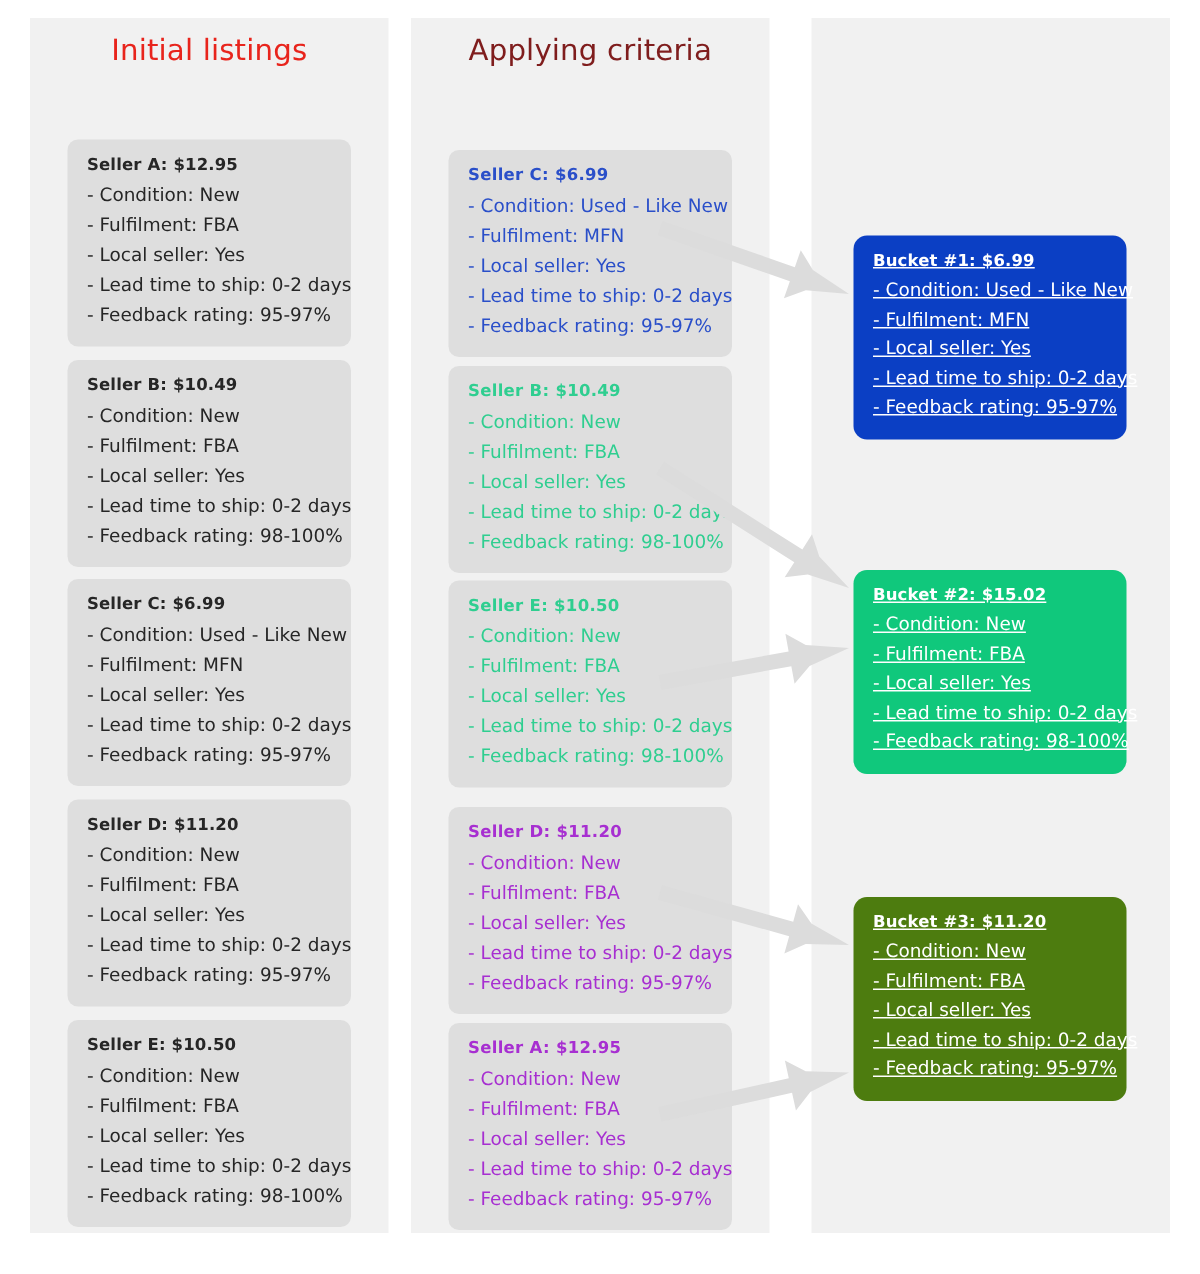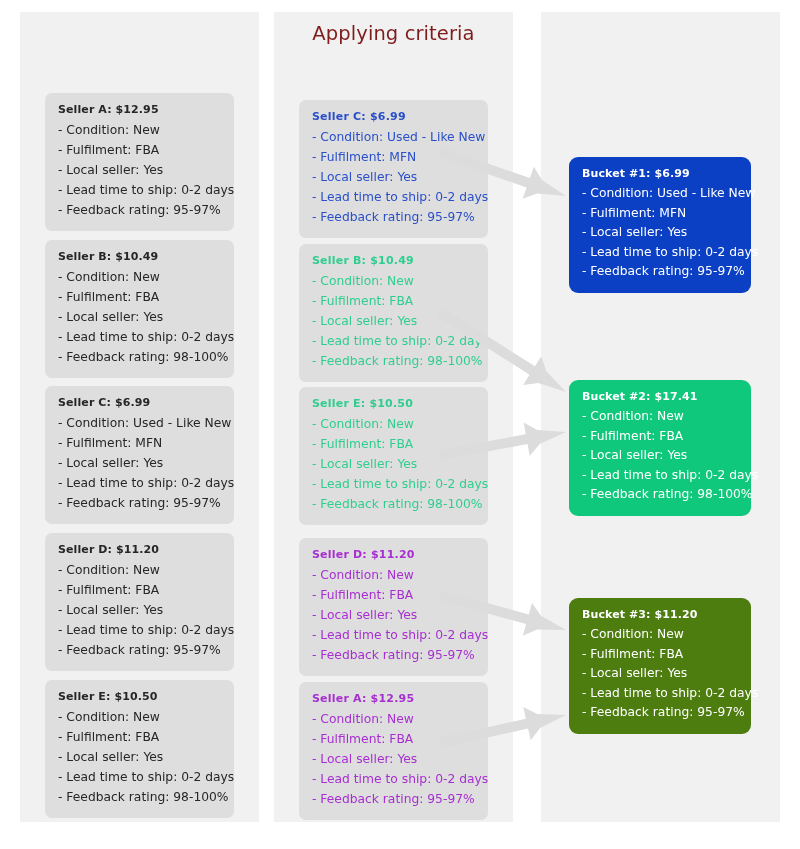--- a/index.html
+++ b/index.html
@@ -74,20 +74,21 @@
     width: 189px;
     background: #dedede;
   }
   .card-crit .c-title { letter-spacing: 0.2px; }
   
   .card-bucket {
     left: 28px;
     width: 182px;
     color: #ffffff;
     border-radius: 9px;
+    text-decoration: underline;
   }
   .card-bucket .c-line { line-height: 19.5px; }
 </style>
 </head>
 <body>
 
 <div id="stage">
 
   <div class="panel" id="panel-initial">
       <div class="card card-plain" style="top: 81px;">
@@ -176,21 +177,21 @@
   <div class="panel" id="panel-buckets">
       <div class="card card-bucket" style="top: 145px; background: rgb(11, 63, 196);">
         <div class="c-title">Bucket #1:  $6.99</div>
         <div class="c-line">- Condition: Used - Like New</div>
         <div class="c-line">- Fulfilment: MFN</div>
         <div class="c-line">- Local seller: Yes</div>
         <div class="c-line">- Lead time to ship: 0-2 days</div>
         <div class="c-line">- Feedback rating: 95-97%</div>
       </div>
       <div class="card card-bucket" style="top: 368px; background: rgb(16, 200, 124);">
-        <div class="c-title">Bucket #2:  $17.41</div>
+        <div class="c-title">Bucket #2:  $15.02</div>
         <div class="c-line">- Condition: New</div>
         <div class="c-line">- Fulfilment: FBA</div>
         <div class="c-line">- Local seller: Yes</div>
         <div class="c-line">- Lead time to ship: 0-2 days</div>
         <div class="c-line">- Feedback rating: 98-100%</div>
       </div>
       <div class="card card-bucket" style="top: 586px; background: #4d7c0f;">
         <div class="c-title">Bucket #3:  $11.20</div>
         <div class="c-line">- Condition: New</div>
         <div class="c-line">- Fulfilment: FBA</div>
@@ -201,19 +202,20 @@
     </div>
 
   <svg id="arrows" viewBox="0 0 800 849">
       <polygon points="438.35,156.72 526.59,187.53 522.63,198.86 537.21,193.51 566.00,196.00 541.92,180.03 533.84,166.76 529.88,178.09 441.65,147.28" fill="#dcdcdc"></polygon>
       <polygon points="437.32,316.22 529.55,374.78 523.12,384.91 538.53,383.02 566.00,392.00 546.19,370.96 541.34,356.21 534.91,366.34 442.68,307.78" fill="#dcdcdc"></polygon>
       <polygon points="440.90,459.92 527.55,444.10 529.70,455.91 539.74,444.05 566.00,432.00 537.17,430.00 523.60,422.46 525.75,434.26 439.10,450.08" fill="#dcdcdc"></polygon>
       <polygon points="438.66,599.82 526.12,624.11 522.91,635.67 537.11,629.39 566.00,630.00 540.93,615.63 532.01,602.91 528.80,614.48 441.34,590.18" fill="#dcdcdc"></polygon>
       <polygon points="441.08,747.88 528.04,728.56 530.64,740.27 540.22,728.04 566.00,715.00 537.12,714.10 523.26,707.08 525.87,718.80 438.92,738.12" fill="#dcdcdc"></polygon>
     </svg>
 
+  <div class="col-title" id="title-initial" style="left: 20px; width: 239px; color: rgb(232, 36, 28);">Initial listings</div>
   <div class="col-title" id="title-criteria" style="left: 274px; width: 239px; color: #7f1d1d;">Applying criteria</div>
 
   <div id="cards-initial"></div>
   <div id="cards-criteria"></div>
   <div id="cards-buckets"></div>
 
 </div>
 
 </body></html>

